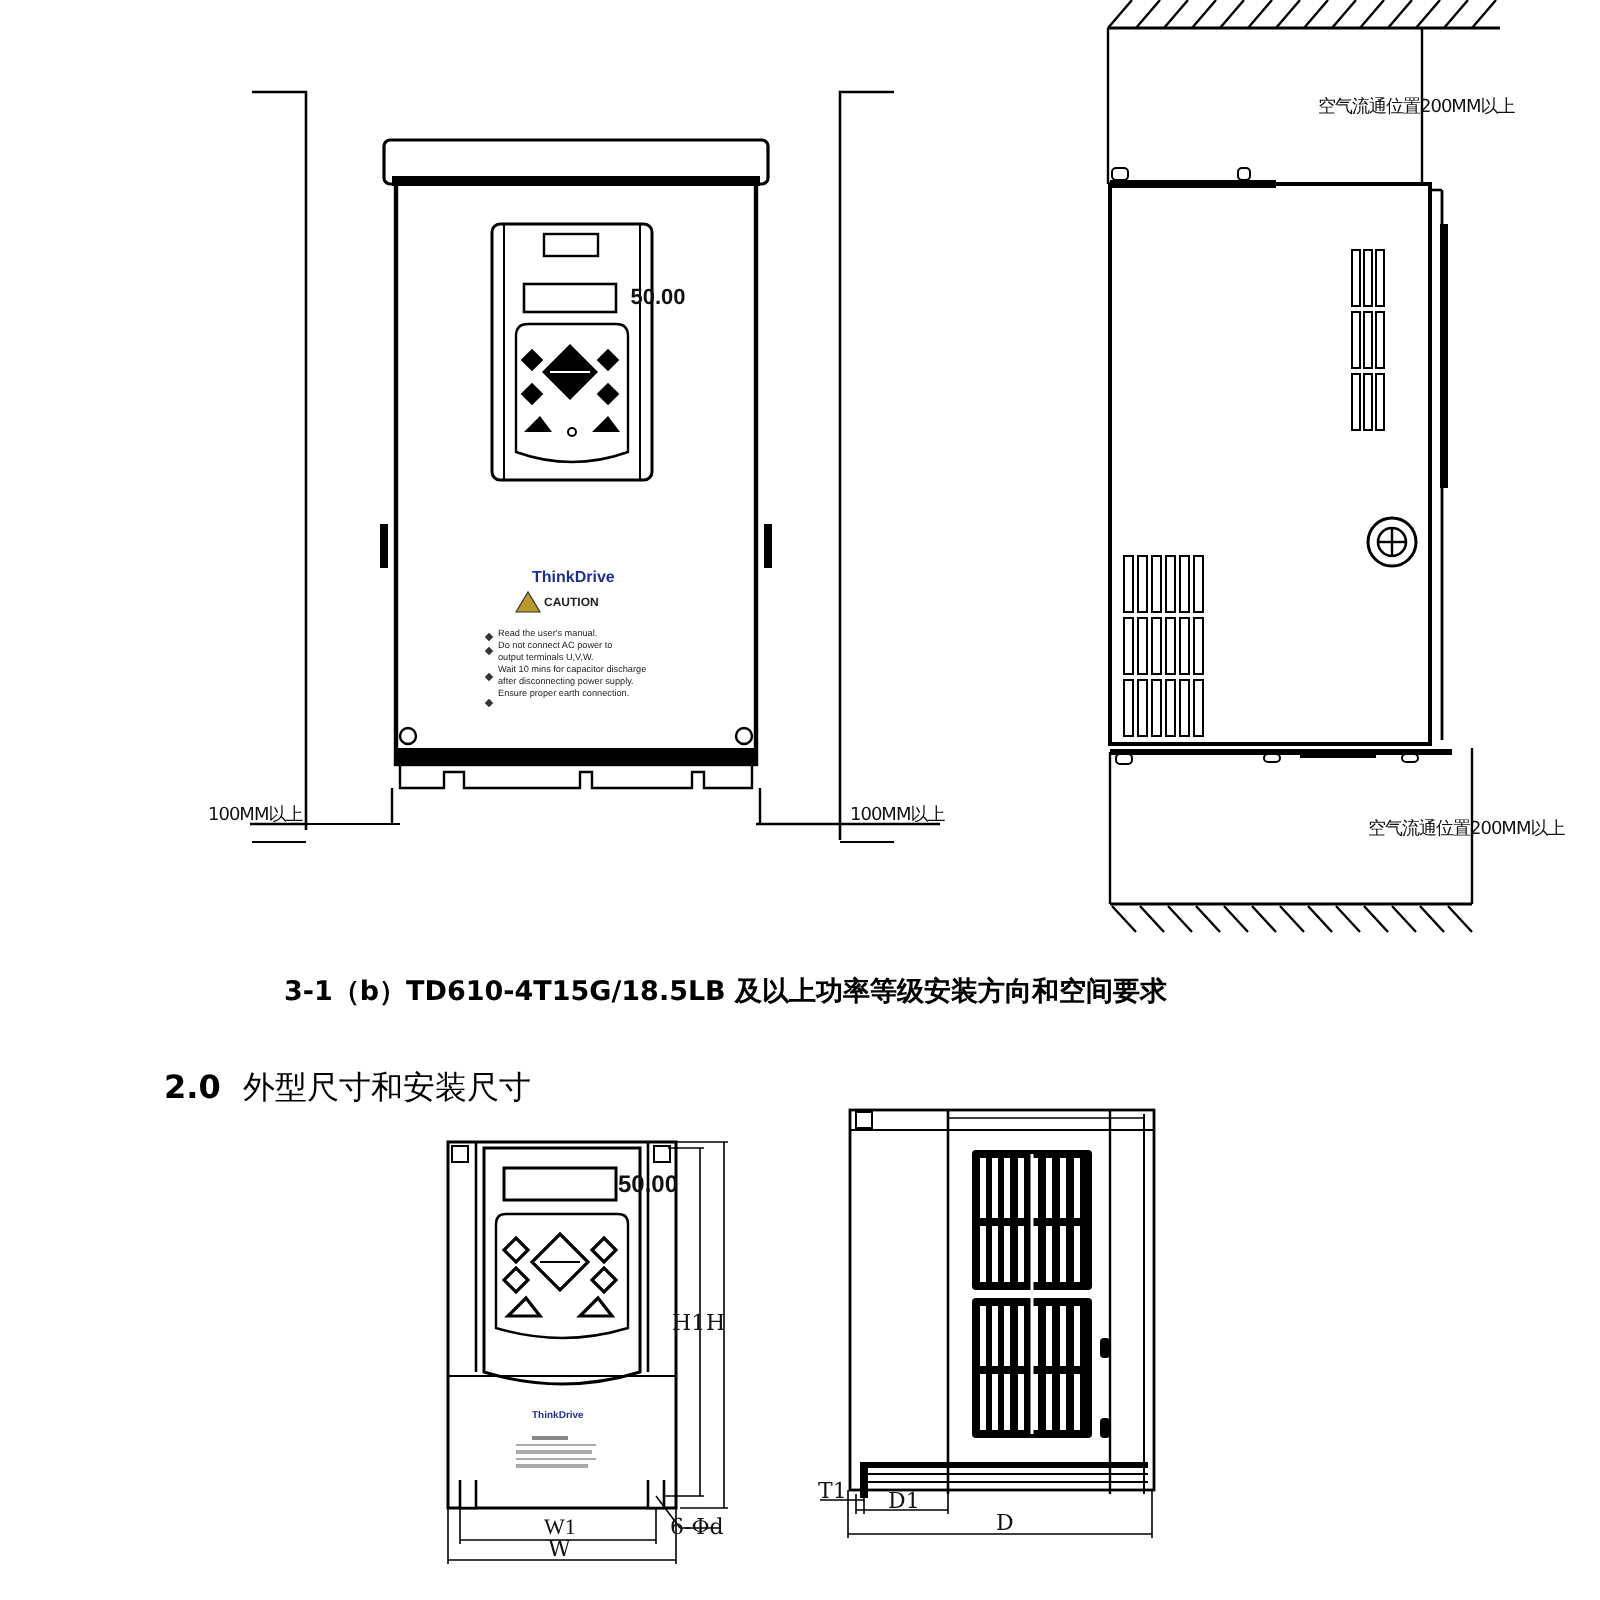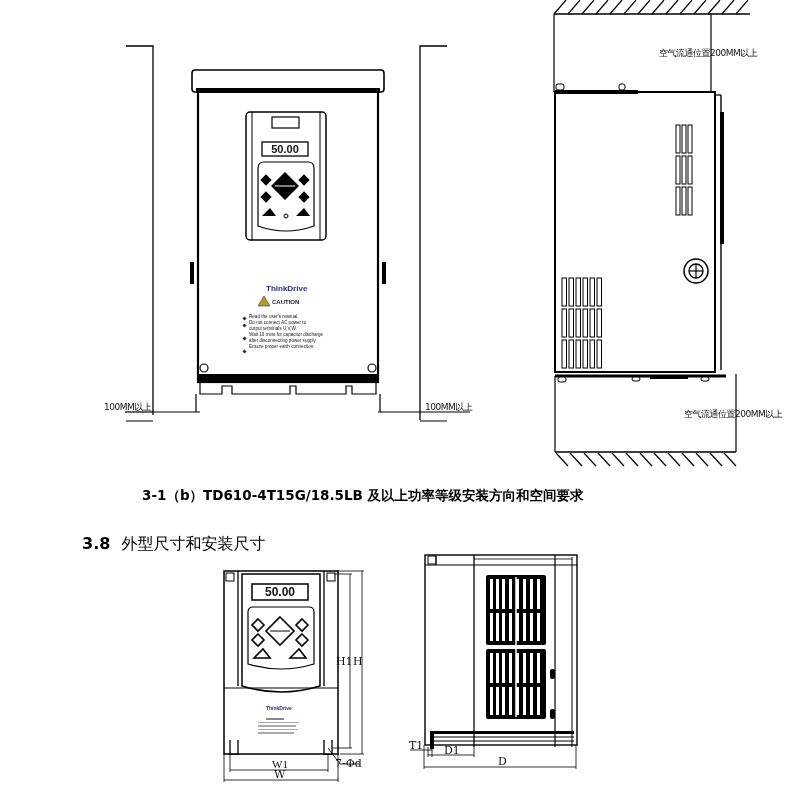--- a/index.html
+++ b/index.html
@@ -5,21 +5,21 @@
   html, body { margin: 0; padding: 0; background: #ffffff; }
   body { width: 800px; height: 800px; position: relative; overflow: hidden;
          font-family: "DejaVu Sans", sans-serif; color: #000; }
   .abs { position: absolute; }
   svg { position: absolute; left: 0; top: 0; }
   .clear-label { font-family: "DejaVu Sans", sans-serif; font-size: 9px; letter-spacing: -0.5px; color: #111; white-space: nowrap; }
   .caption { font-family: "DejaVu Sans", sans-serif; font-weight: bold; font-size: 13.5px; white-space: nowrap; }
   .section { font-family: "DejaVu Sans", sans-serif; font-size: 16px; white-space: nowrap; }
   .section b { font-weight: bold; }
   .dim { font-family: "DejaVu Serif", serif; font-size: 11px; white-space: nowrap; color: #111; }
-  .lcd { font-family: "Liberation Sans", sans-serif; font-weight: bold; font-size: 11px; color: #111; text-align: center; }
+  .lcd { font-family: "Liberation Sans", sans-serif; font-weight: bold; font-size: 11px; color: #111; text-align: center; margin-left: 44px; }
   .brand { font-family: "Liberation Sans", sans-serif; font-weight: bold; font-size: 8px; color: #1f2f8a; white-space: nowrap; }
   .brand-sm { font-family: "Liberation Sans", sans-serif; font-weight: bold; font-size: 5px; color: #1f2f8a; white-space: nowrap; }
   .warn { font-family: "Liberation Sans", sans-serif; font-size: 4.6px; line-height: 6px; color: #222; white-space: nowrap; }
   .warn-title { font-family: "Liberation Sans", sans-serif; font-size: 6px; font-weight: bold; color: #222; }
 </style>
 </head>
 <body>
 
 <div class="abs" style="left:0;top:0;width:500px;height:470px;">
   <svg width="500" height="470">
@@ -187,21 +187,21 @@
       <line x1="196" y1="453" x2="208" y2="466"></line>
     </g>
   </svg>
   <div class="abs clear-label" style="left:131px;top:47px;">空气流通位置200MM以上</div>
   <div class="abs clear-label" style="left:156px;top:408px;">空气流通位置200MM以上</div>
 </div>
 
 <div class="abs caption" style="left:142px;top:487px;">3-1（b）TD610-4T15G/18.5LB 及以上功率等级安装方向和空间要求</div>
 
 <div class="abs section" style="left:82px;top:534px;">
-  <b>3.8</b>
+  <b>2.0</b>
   <span style="margin-left:6px;">外型尺寸和安装尺寸</span>
 </div>
 
 <div class="abs" style="left:200px;top:560px;width:200px;height:240px;">
   <svg width="200" height="240">
 
     <rect x="24" y="11" width="114" height="183" fill="#fff" stroke="#000" stroke-width="1.5"></rect>
     <line x1="38" y1="11" x2="38" y2="126" stroke="#000" stroke-width="1.3"></line>
     <line x1="124" y1="11" x2="124" y2="126" stroke="#000" stroke-width="1.3"></line>
     <rect x="26" y="13" width="8" height="8" fill="#fff" stroke="#000" stroke-width="1"></rect>
@@ -249,21 +249,21 @@
     <div style="height:1.5px;background:#888;margin:2px 0 2px 8px;width:18px;"></div>
     <div style="height:1.5px;background:#aaa;margin:2px 0;width:40px;"></div>
     <div style="height:1.5px;background:#aaa;margin:2px 0;width:38px;"></div>
     <div style="height:1.5px;background:#aaa;margin:2px 0;width:40px;"></div>
     <div style="height:1.5px;background:#aaa;margin:2px 0;width:36px;"></div>
   </div>
   <div class="abs dim" style="left:136px;top:95px;">H1</div>
   <div class="abs dim" style="left:153px;top:95px;">H</div>
   <div class="abs dim" style="left:72px;top:198px;font-family:Liberation Serif, serif;">W1</div>
   <div class="abs dim" style="left:74px;top:208px;">W</div>
-  <div class="abs dim" style="left:135px;top:197px;">7-Φd</div>
+  <div class="abs dim" style="left:135px;top:197px;">6-Φd</div>
 </div>
 
 <div class="abs" style="left:400px;top:543px;width:200px;height:240px;">
   <svg width="200" height="240">
 
     <rect x="25" y="12" width="152" height="190" fill="#fff" stroke="#000" stroke-width="1.4"></rect>
     <rect x="28" y="13" width="8" height="8" fill="#fff" stroke="#000" stroke-width="1"></rect>
     <line x1="36" y1="13" x2="36" y2="22" stroke="#000" stroke-width="1"></line>
     <line x1="25" y1="22" x2="177" y2="22" stroke="#000" stroke-width="1"></line>
     <line x1="74" y1="12" x2="74" y2="204" stroke="#000" stroke-width="1.3"></line>

